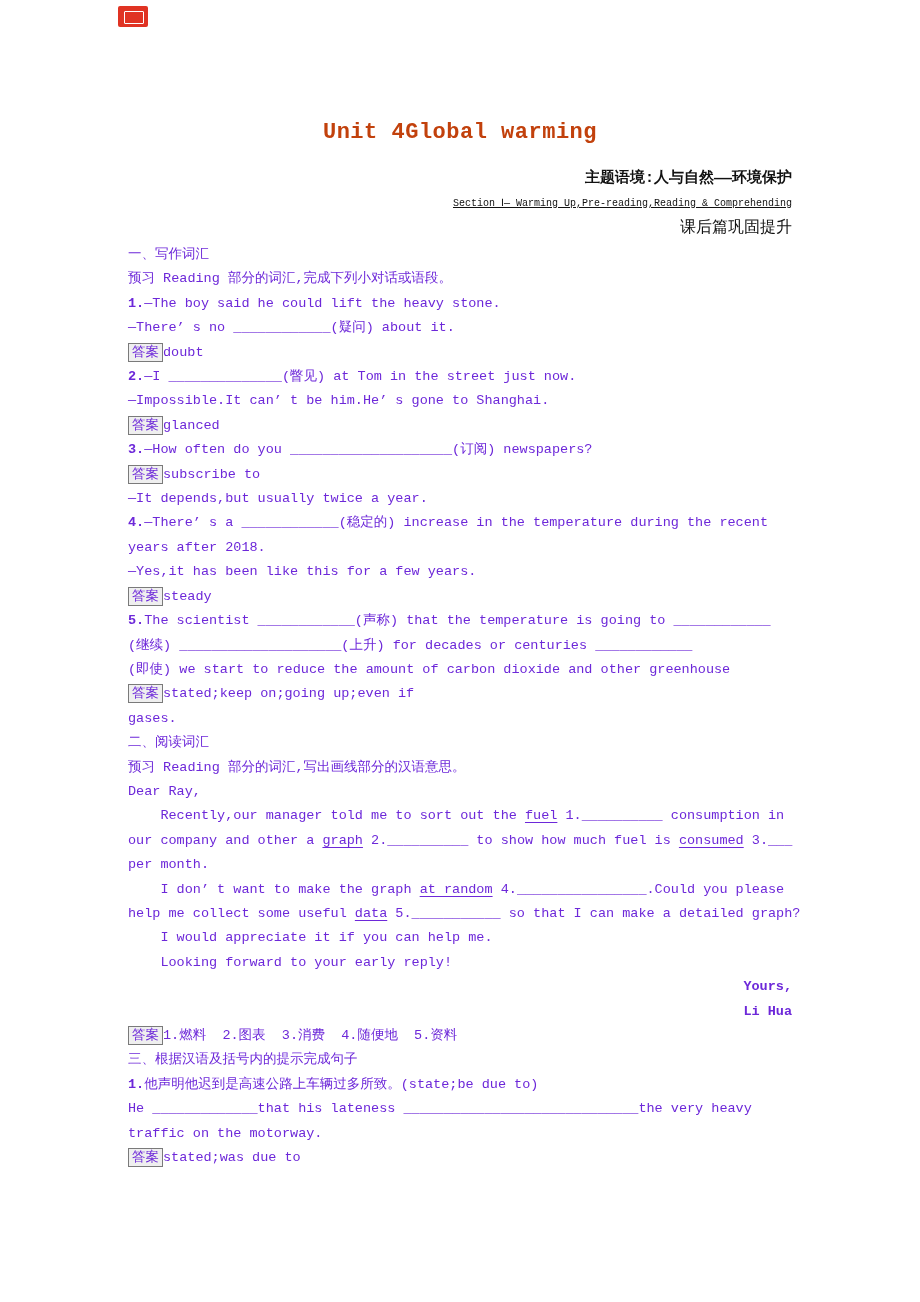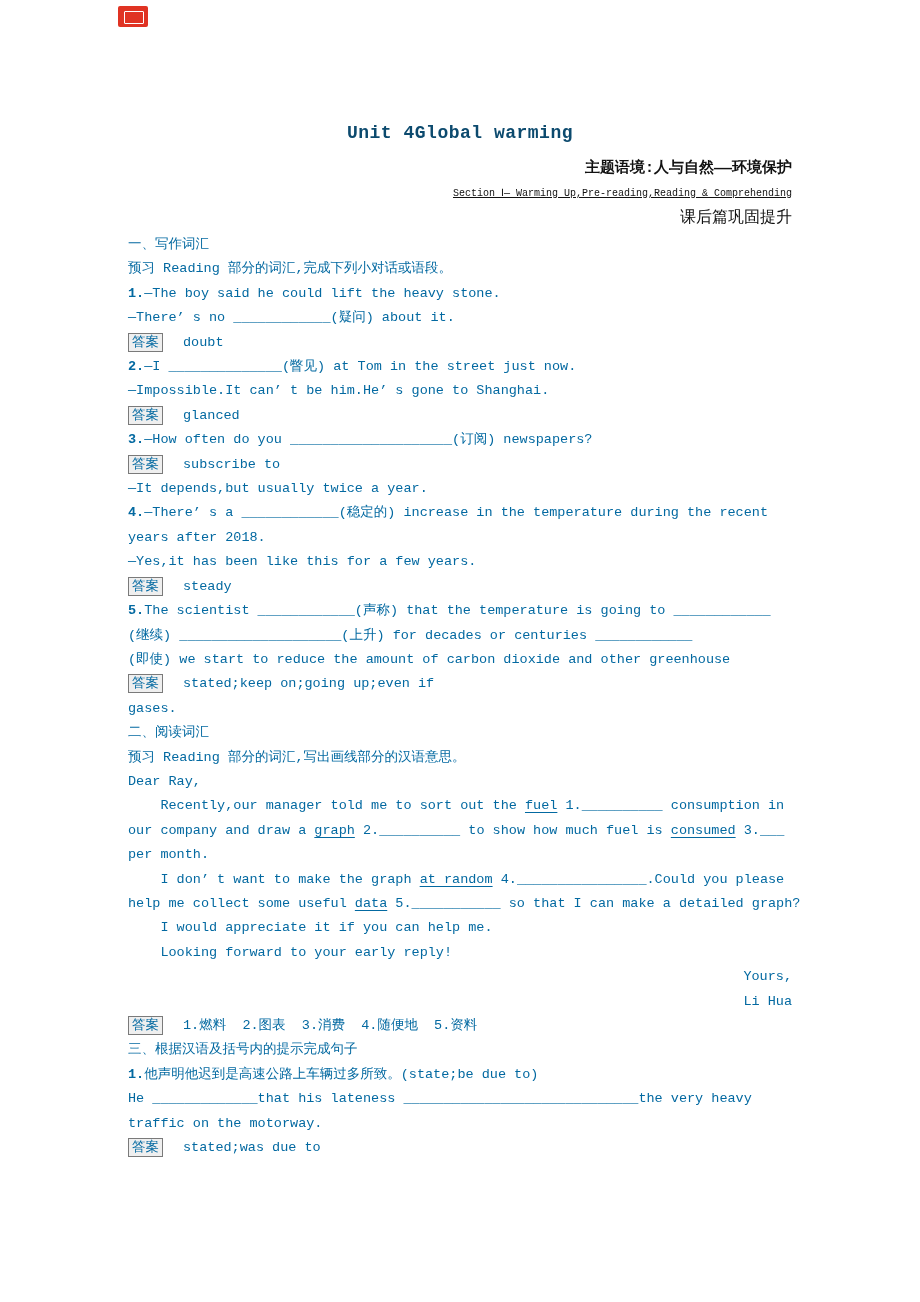--- a/index.html
+++ b/index.html
@@ -24,48 +24,48 @@
   .corner-logo::after {
     content: "";
     position: absolute;
     left: 6px; top: 5px;
     width: 18px; height: 11px;
     border: 1.5px solid #ffffff;
     border-radius: 1px;
   }
   .content { padding: 118px 128px 0 128px; }
   .title {
-    margin: 0 0 8px 0;
+    margin: 0 0 18px 0;
     text-align: center;
-    color: #0c4a6e;
-    font-size: 18px;
+    color: #c2410c;
+    font-size: 22px;
     font-weight: bold;
     letter-spacing: 0.5px;
     line-height: 30px;
   }
   .center { text-align: right; }
   .hline { white-space: pre; }
   .theme-line  { font-weight: bold; font-size: 15px; line-height: 25px; }
   .section-line{ font-size: 10px; line-height: 25px; text-decoration: underline; }
   .course-line { font-weight: normal; font-size: 16px; line-height: 25px; }
   .body-block { margin-top: 2px; }
   .line {
     font-size: 13.5px;
     line-height: 24.4px;
     white-space: pre;
-    color: #0369a1;
+    color: #6d28d9;
   }
-  .right { text-align: right; }
+  .right { text-align: right; font-weight: bold; }
   .qnum { font-weight: bold; }
   .answer-box {
     display: inline-block;
     border: 1px solid #7a7a7a;
     background: #efefef;
     padding: 0 3px;
-    margin-right: 20px;
+    margin-right: 0;
     line-height: 18px;
     height: 19px;
     box-sizing: border-box;
   }
   .u { text-decoration: underline; text-underline-offset: 3px; }
 </style>
 </head>
 <body>
 
 <div class="page">
@@ -104,21 +104,21 @@
       <div class="line"><b class="qnum">5.</b><span>The scientist ____________(声称) that the temperature is going to ____________</span></div>
       <div class="line">(继续) ____________________(上升) for decades or centuries ____________</div>
       <div class="line">(即使) we start to reduce the amount of carbon dioxide and other greenhouse</div>
       <div class="line"><span class="answer-box">答案</span><span>stated;keep on;going up;even if</span></div>
       <div class="line">gases.</div>
 
       <div class="line">二、阅读词汇</div>
       <div class="line">预习 Reading 部分的词汇,写出画线部分的汉语意思。</div>
       <div class="line">Dear Ray,</div>
       <div class="line"><span>    Recently,our manager told me to sort out the </span><span class="u">fuel</span><span> 1.__________ consumption in</span></div>
-      <div class="line"><span>our company and draw a </span><span class="u">graph</span><span> 2.__________ to show how much fuel is </span><span class="u">consumed</span><span> 3.___</span></div>
+      <div class="line"><span>our company and other a </span><span class="u">graph</span><span> 2.__________ to show how much fuel is </span><span class="u">consumed</span><span> 3.___</span></div>
       <div class="line">per month.</div>
       <div class="line"><span>    I don’ t want to make the graph </span><span class="u">at random</span><span> 4.________________.Could you please</span></div>
       <div class="line"><span>help me collect some useful </span><span class="u">data</span><span> 5.___________ so that I can make a detailed graph?</span></div>
       <div class="line">    I would appreciate it if you can help me.</div>
       <div class="line">    Looking forward to your early reply!</div>
       <div class="line right">Yours,</div>
       <div class="line right">Li Hua</div>
       <div class="line"><span class="answer-box">答案</span><span>1.燃料  2.图表  3.消费  4.随便地  5.资料</span></div>
 
       <div class="line">三、根据汉语及括号内的提示完成句子</div>

